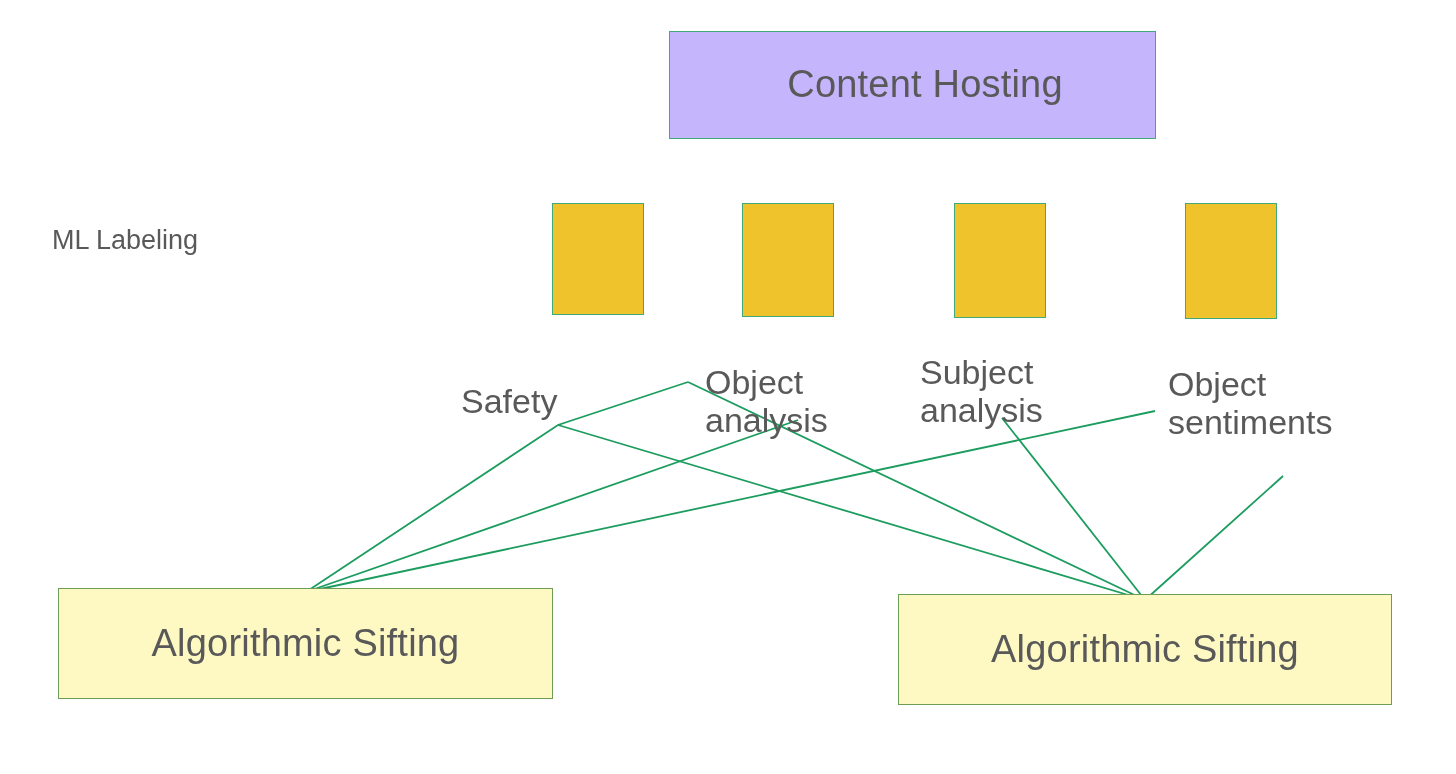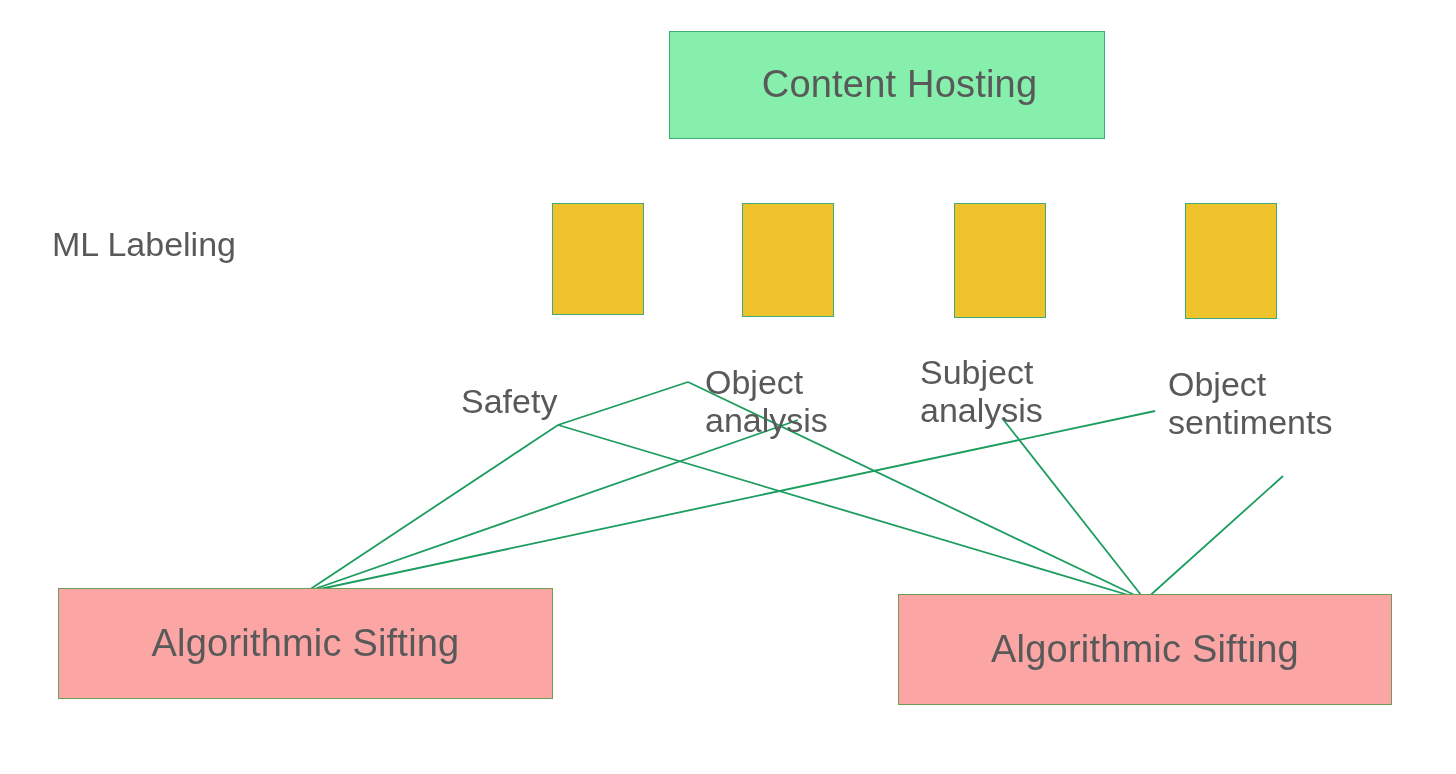--- a/index.html
+++ b/index.html
@@ -29,23 +29,23 @@
     color: #595959;
     font-weight: 400;
     letter-spacing: 0.2px;
     line-height: 1.1;
   }
 
   
   #content-hosting {
     left: 669px;
     top: 31px;
-    width: 436px;
+    width: 487px;
     height: 108px;
-    background: #86efac;
+    background: #c4b5fd;
     border: 1.5px solid #3FA978;
     padding-left: 25px;
   }
   #content-hosting .node-label {
     font-size: 38px;
   }
 
   
   .ml-box {
     position: absolute;
@@ -56,40 +56,40 @@
   #ml-box-0 { left: 552px; top: 203px; width: 92px; height: 112px; }
   #ml-box-1 { left: 742px; top: 203px; width: 92px; height: 114px; }
   #ml-box-2 { left: 954px; top: 203px; width: 92px; height: 115px; }
   #ml-box-3 { left: 1185px; top: 203px; width: 92px; height: 116px; }
 
   
   #ml-labeling-caption {
     position: absolute;
     left: 52px;
     top: 225px;
-    font-size: 34px;
+    font-size: 27px;
     color: #595959;
     white-space: nowrap;
   }
 
   
   .edge-caption {
     position: absolute;
     font-size: 34px;
     color: #595959;
     line-height: 1.12;
   }
   #caption-safety  { left: 461px; top: 382px; width: 200px; }
   #caption-object  { left: 705px; top: 363px; width: 190px; }
   #caption-subject { left: 920px; top: 353px; width: 200px; }
   #caption-brand   { left: 1168px; top: 365px; width: 230px; }
 
   
   .sift-node {
-    background: #fca5a5;
+    background: #fef9c3;
     border: 1.5px solid #6E9E56;
   }
   #sift-left {
     left: 58px;
     top: 588px;
     width: 495px;
     height: 111px;
   }
   #sift-right {
     left: 898px;

